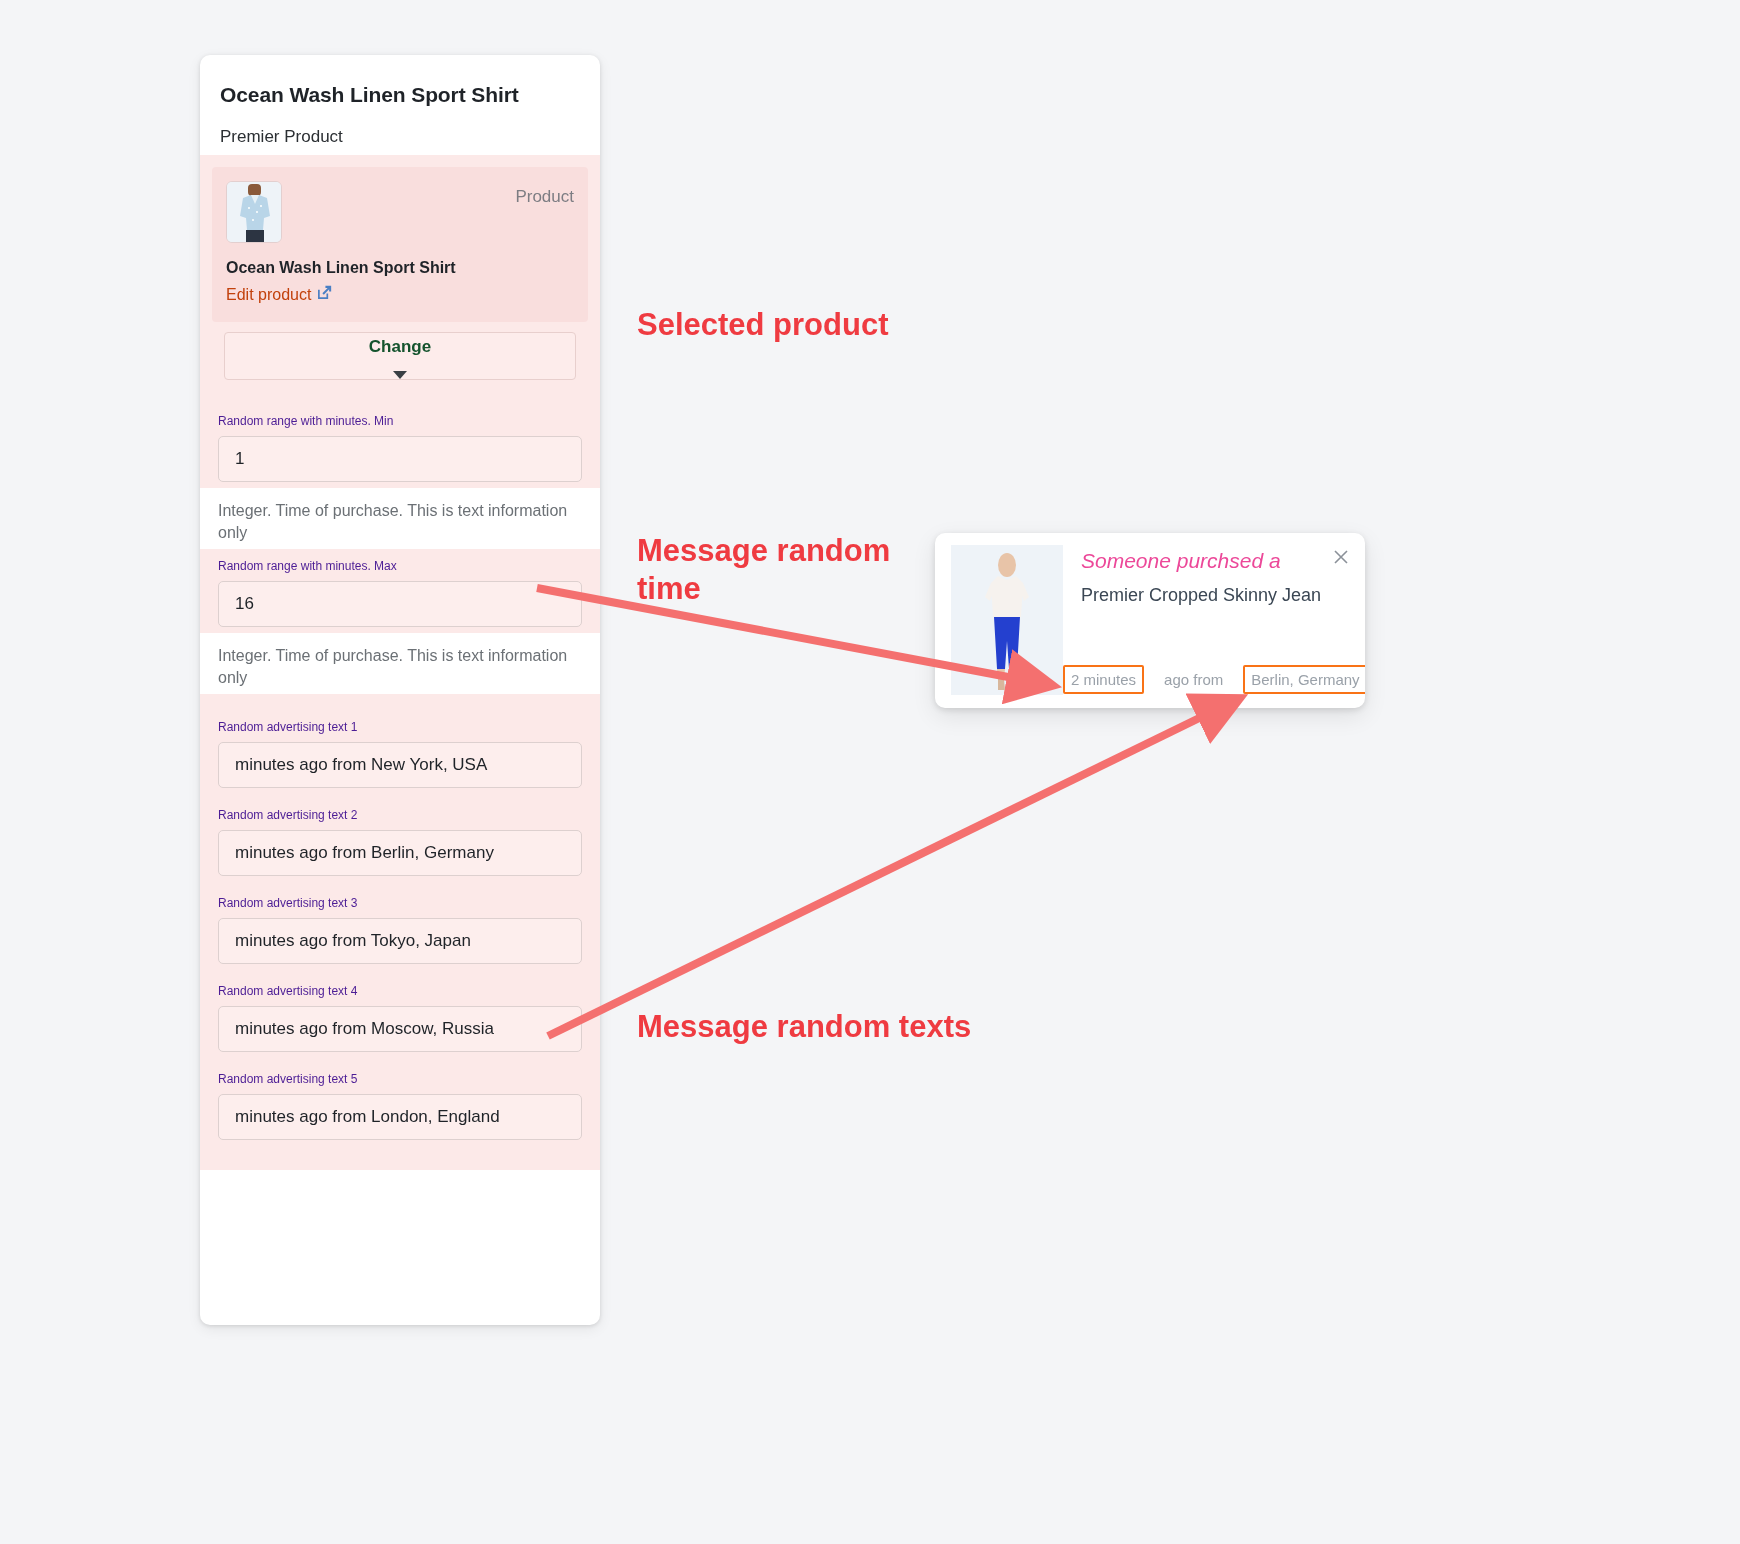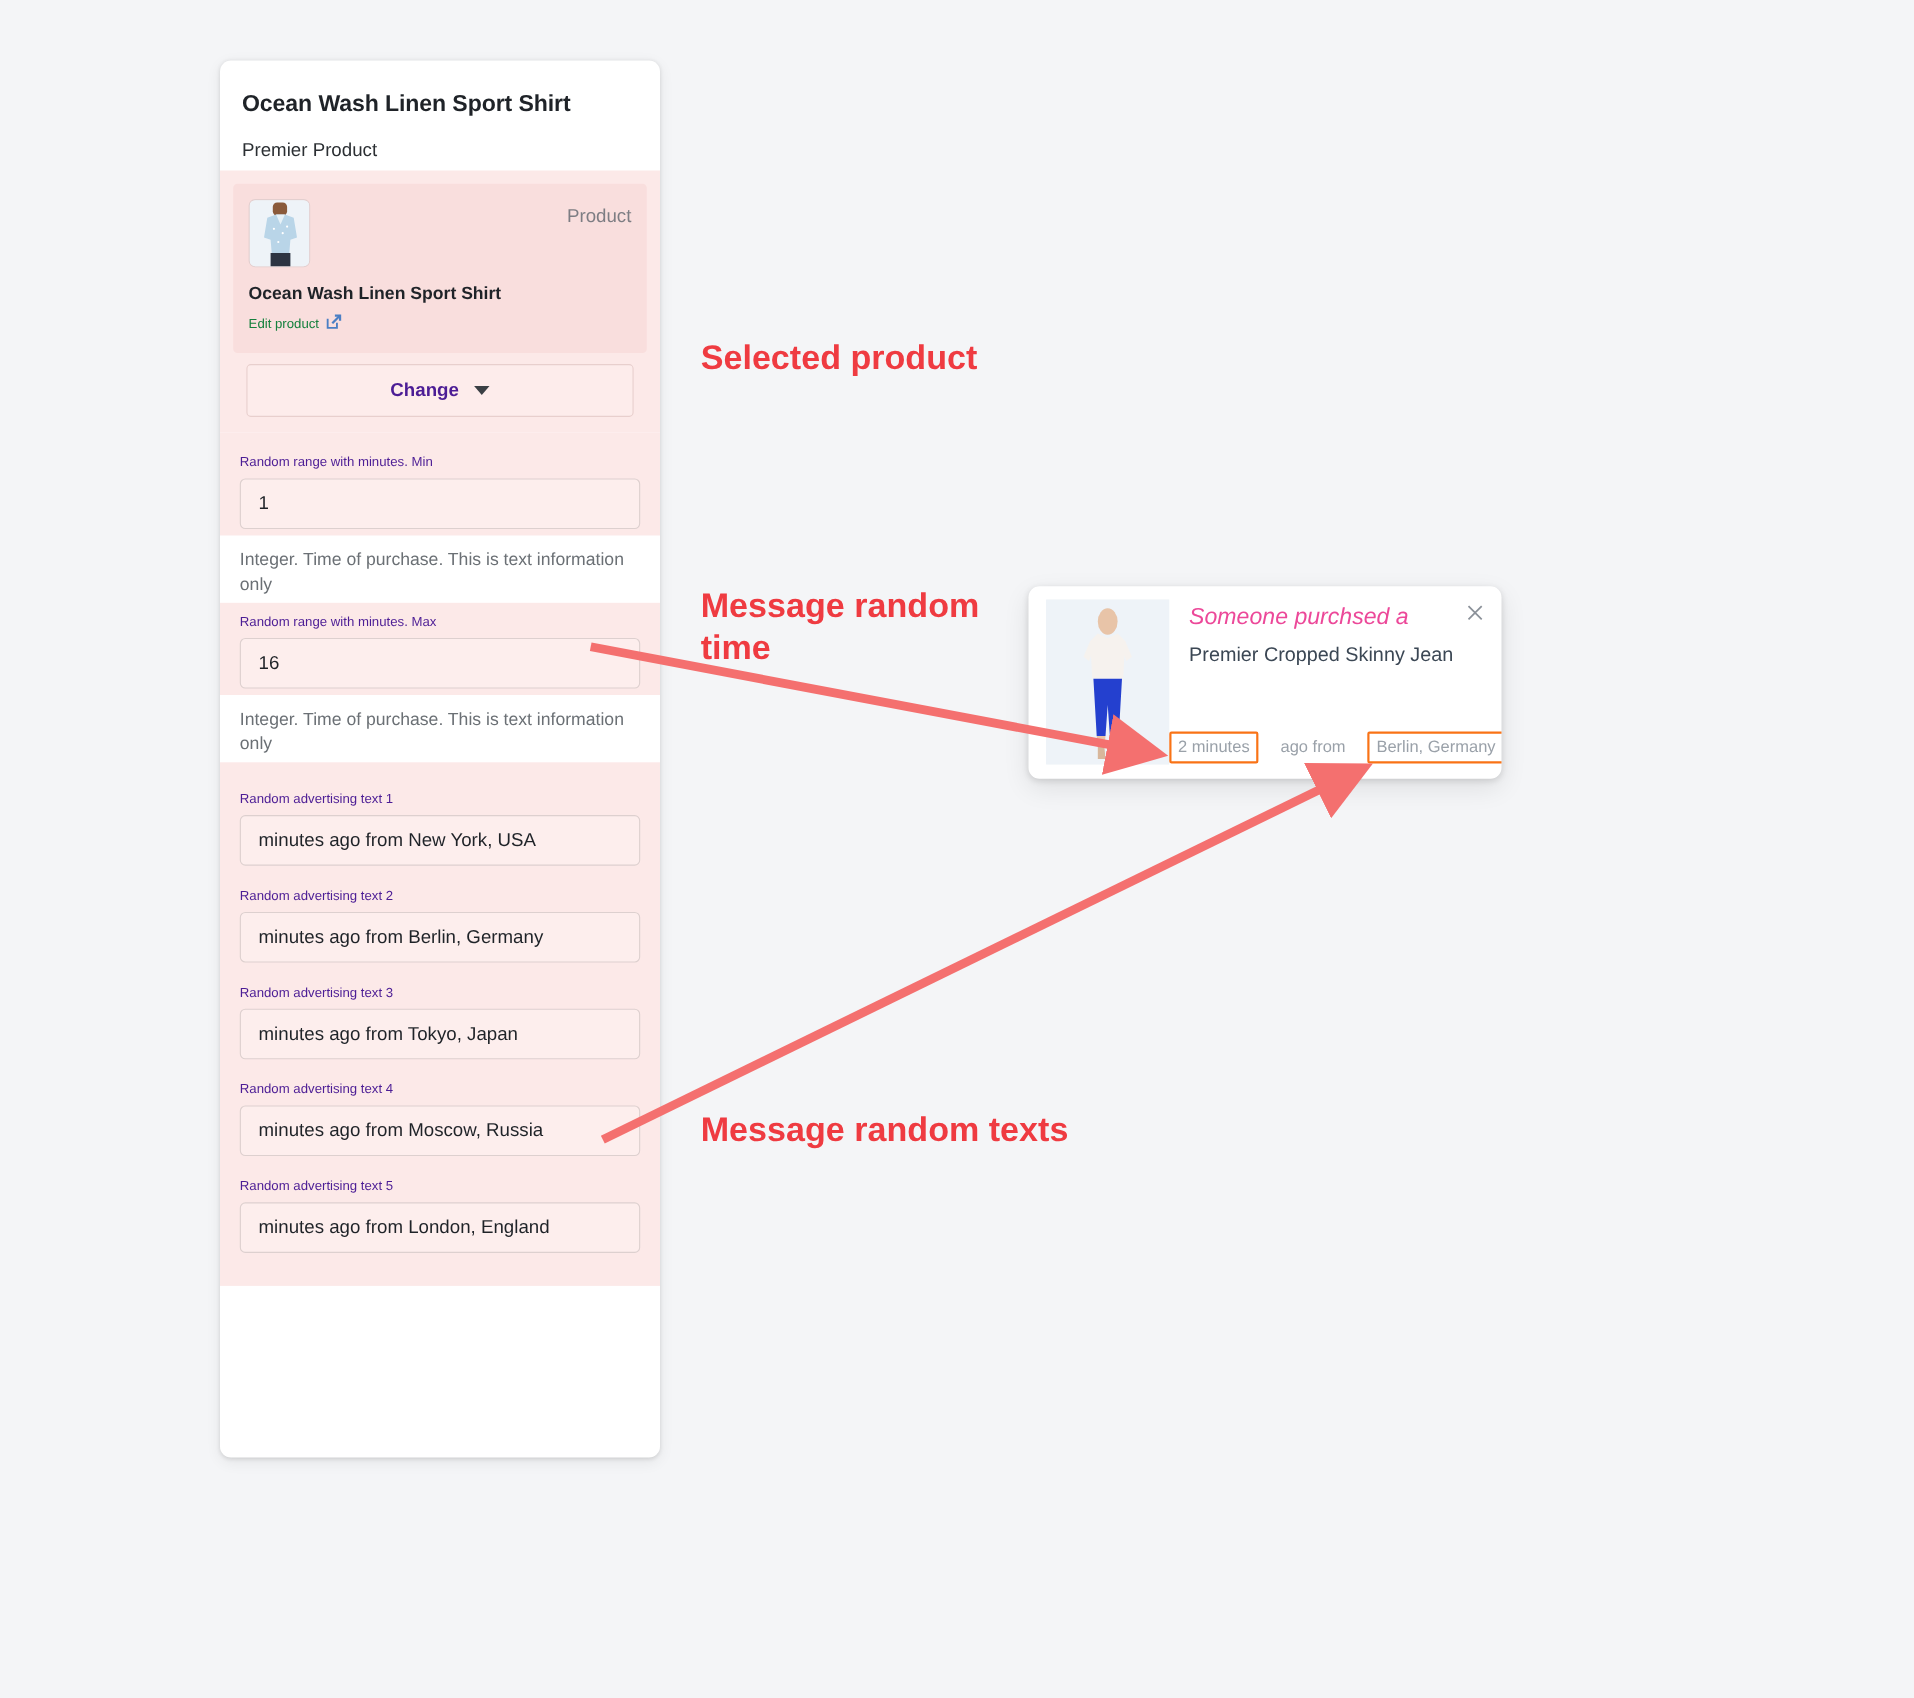--- a/index.html
+++ b/index.html
@@ -47,34 +47,35 @@
     border:1px solid #e3cfcf; border-radius:6px;
     background:#eef2f6; overflow:hidden; position:relative;
   }
   .thumb svg { display:block; }
   .product-kind { font-size: 17px; color:#7d7d83; padding-top:6px;margin-left:20px; }
   .product-name {
     font-size: 16px; font-weight: bold; color:#1f2328;
     margin-top: 16px;
   }
   .edit-link {
-    margin-top: 8px; font-size: 12px; color:#15803d;
+    margin-top: 8px; font-size: 16px; color:#c2410c;
     display:inline-flex; align-items:center; gap:6px; cursor:pointer;justify-content:flex-end;
   }
   .ext-icon { display:inline-block; }
 
   .change-wrap { padding: 10px 12px 0 12px; }
   .change-btn {
     width: 100%; height: 48px;
     background: #fdeceb;
     border: 1px solid #e8cfcd;
     border-radius: 4px;
-    display:flex; align-items:center; justify-content:center; gap:14px;
-    font-size: 17px; font-weight: bold; color:#4c1d95;
+    display:flex; align-items:center; justify-content:flex-end; gap:14px;
+    font-size: 17px; font-weight: bold; color:#14532d;
     cursor: pointer;
+    flex-direction: column;
   }
   .caret { width:0;height:0;border-left:7px solid transparent;border-right:7px solid transparent;border-top:8px solid #3a3f44; }
 
   .field-group { padding: 0 18px; }
   .field-label { font-size: 12px; color:#4c1d95; padding: 20px 0 8px 0; }
   .field-input {
     width: 364px; height: 46px;
     border: 1px solid #ddd0cf; border-radius: 5px;
     background: #fdeeed;
     font-size: 17px; color:#1f2328;

